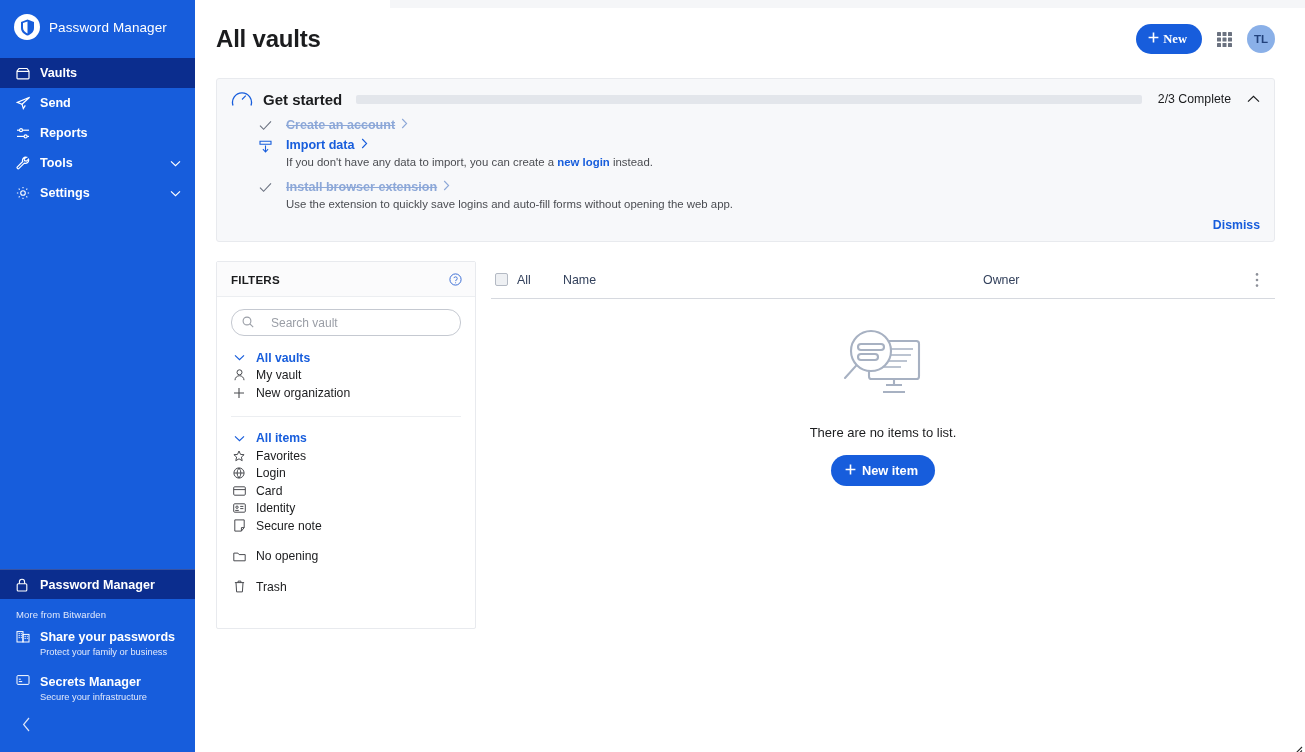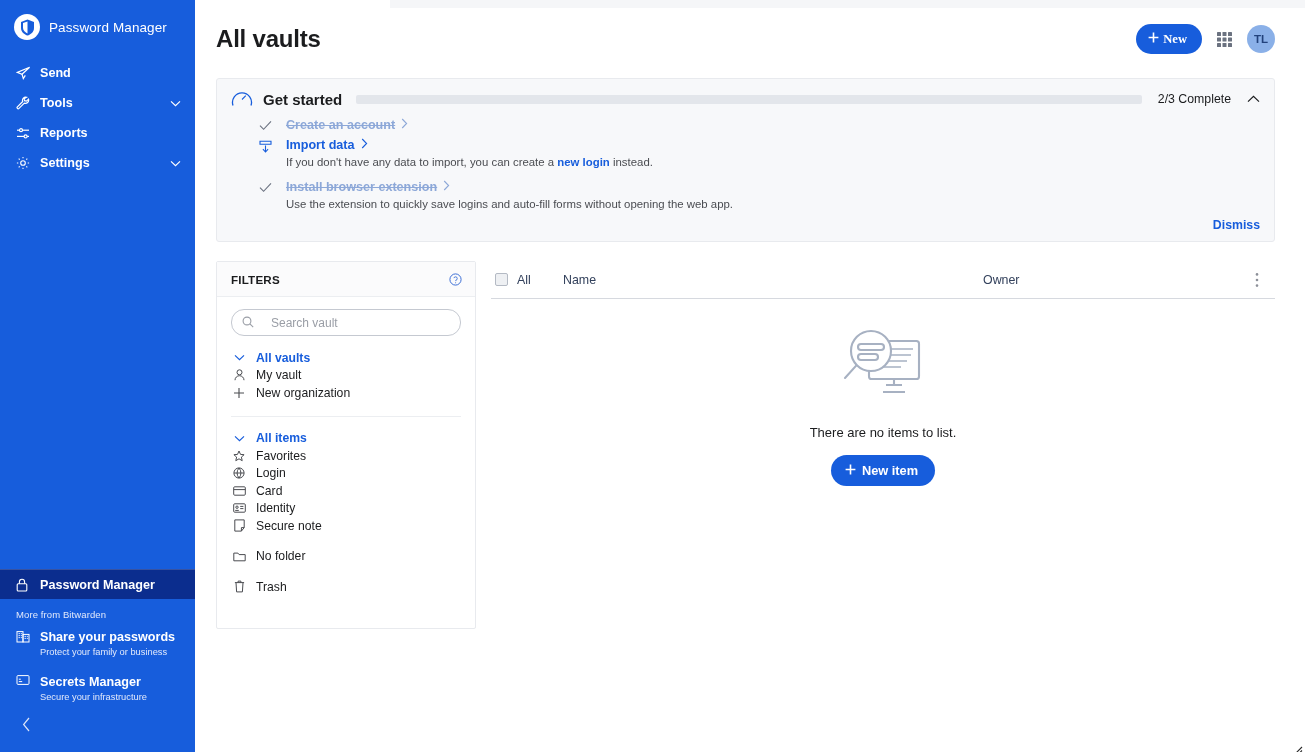--- a/index.html
+++ b/index.html
@@ -247,55 +247,64 @@
       <span class="brand-logo">
         <svg width="15" height="17" viewBox="0 0 15 17">
           <path d="M7.5 0.6 L14 3 V9 C14 13 10.5 15.6 7.5 16.6 C4.5 15.6 1 13 1 9 V3 Z" fill="#175ddc"></path>
           <path d="M7.5 2.6 V14.4 C5.3 13.5 3 11.4 3 8.9 V4.1 Z" fill="#ffffff"></path>
         </svg>
       </span>
       <span class="brand-name">Password Manager</span>
     </div>
 
     <nav class="nav">
+      <div class="nav-item active">
+        <span class="ni-icon">
+          <svg width="14" height="13" viewBox="0 0 14 13" fill="none" stroke="#fff" stroke-width="1.2">
+            <path d="M1 4.2 L3 1.5 H11 L13 4.2 V11 A0.8 0.8 0 0 1 12.2 11.8 H1.8 A0.8 0.8 0 0 1 1 11 Z"></path>
+            <path d="M1 4.4 H13"></path>
+          </svg>
+        </span>
+        <span class="ni-label">Vaults</span>
+      </div>
 
       <div class="nav-item">
         <span class="ni-icon">
           <svg width="15" height="14" viewBox="0 0 15 14" fill="none" stroke="#fff" stroke-width="1.2">
             <path d="M13.6 1.2 L1.2 6.4 L6 8.2 L13.6 1.2 Z"></path>
             <path d="M6 8.2 L7.3 12.6 L9.3 9.4"></path>
           </svg>
         </span>
         <span class="ni-label">Send</span>
-      </div>
-
-      <div class="nav-item">
-        <span class="ni-icon">
-          <svg width="15" height="14" viewBox="0 0 15 14" fill="none" stroke="#fff" stroke-width="1.2">
-            <path d="M10.6 1.3 a3.2 3.2 0 0 0-3.9 4.2 L1.4 10.8 a1.1 1.1 0 0 0 1.6 1.6 l5.3-5.3 a3.2 3.2 0 0 0 4.2-3.9 l-2 2 -1.9-0.5 -0.5-1.9 Z"></path>
-          </svg>
-        </span>
-        <span class="ni-label">Tools</span>
-        <span class="ni-chev">
-          <svg width="11" height="7" viewBox="0 0 11 7" fill="none" stroke="#fff" stroke-width="1.2">
-              <path d="M1 1.4 L5.5 5.6 L10 1.4"></path>
-            </svg>
-        </span>
       </div>
 
       <div class="nav-item">
         <span class="ni-icon">
           <svg width="15" height="13" viewBox="0 0 15 13" fill="none" stroke="#fff" stroke-width="1.2">
             <path d="M1 3.2 H13"></path>
               <path d="M1 9.4 H13"></path>
             <circle cx="5" cy="3.2" r="1.5" fill="#175ddc"></circle>
             <circle cx="9.6" cy="9.4" r="1.5" fill="#175ddc"></circle>
           </svg>
         </span>
         <span class="ni-label">Reports</span>
+      </div>
+
+      <div class="nav-item">
+        <span class="ni-icon">
+          <svg width="15" height="14" viewBox="0 0 15 14" fill="none" stroke="#fff" stroke-width="1.2">
+            <path d="M10.6 1.3 a3.2 3.2 0 0 0-3.9 4.2 L1.4 10.8 a1.1 1.1 0 0 0 1.6 1.6 l5.3-5.3 a3.2 3.2 0 0 0 4.2-3.9 l-2 2 -1.9-0.5 -0.5-1.9 Z"></path>
+          </svg>
+        </span>
+        <span class="ni-label">Tools</span>
+        <span class="ni-chev">
+          <svg width="11" height="7" viewBox="0 0 11 7" fill="none" stroke="#fff" stroke-width="1.2">
+              <path d="M1 1.4 L5.5 5.6 L10 1.4"></path>
+            </svg>
+        </span>
       </div>
 
       <div class="nav-item">
         <span class="ni-icon">
           <svg width="14" height="14" viewBox="0 0 14 14" fill="none" stroke="#fff" stroke-width="1.1">
             <circle cx="7" cy="7" r="2.3"></circle>
             <path d="M7 0.9 V2.3 M7 11.7 V13.1 M0.9 7 H2.3 M11.7 7 H13.1 M2.7 2.7 L3.7 3.7 M10.3 10.3 L11.3 11.3 M11.3 2.7 L10.3 3.7 M3.7 10.3 L2.7 11.3"></path>
           </svg>
         </span>
         <span class="ni-label">Settings</span>
@@ -589,21 +598,21 @@
               </div>
             </div>
 
             <div class="fgroup">
               <div class="frow">
                 <span class="f-icon">
                   <svg width="13" height="11" viewBox="0 0 13 11" fill="none" stroke="#4a4c51" stroke-width="1">
                       <path d="M0.8 2.1 H4.9 L6.1 3.6 H12.2 V9.8 H0.8 Z"></path>
                     </svg>
                 </span>
-                <span class="f-label">No folder</span>
+                <span class="f-label">No opening</span>
               </div>
             </div>
 
             <div class="frow trash">
               <span class="f-icon">
                 <svg width="11" height="13" viewBox="0 0 11 13" fill="none" stroke="#4a4c51" stroke-width="1">
                     <path d="M0.9 2.6 H10.1 M4.1 2.6 V1.1 H6.9 V2.6 M2 2.6 L2.6 11.9 H8.4 L9 2.6"></path>
                   </svg>
               </span>
               <span class="f-label">Trash</span>

